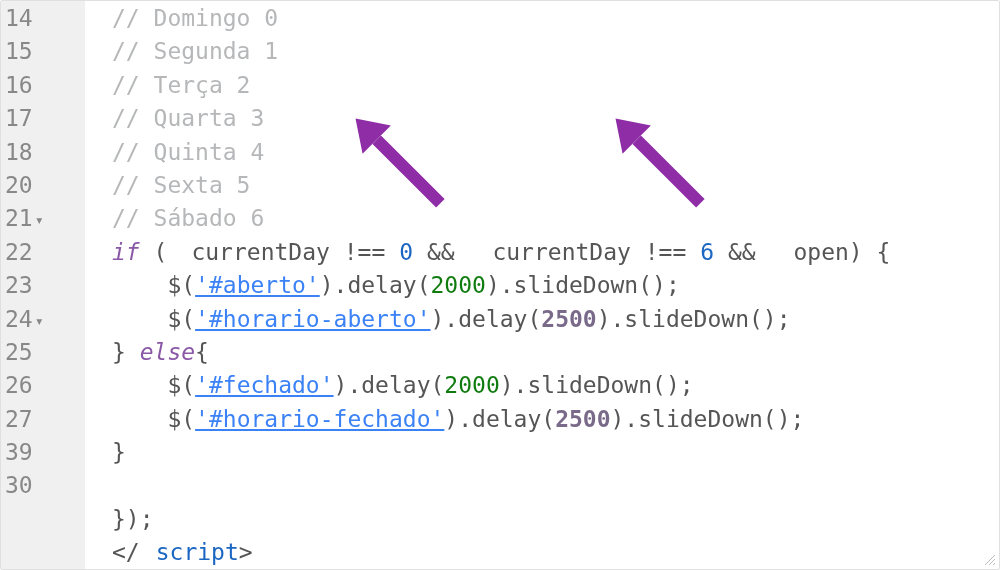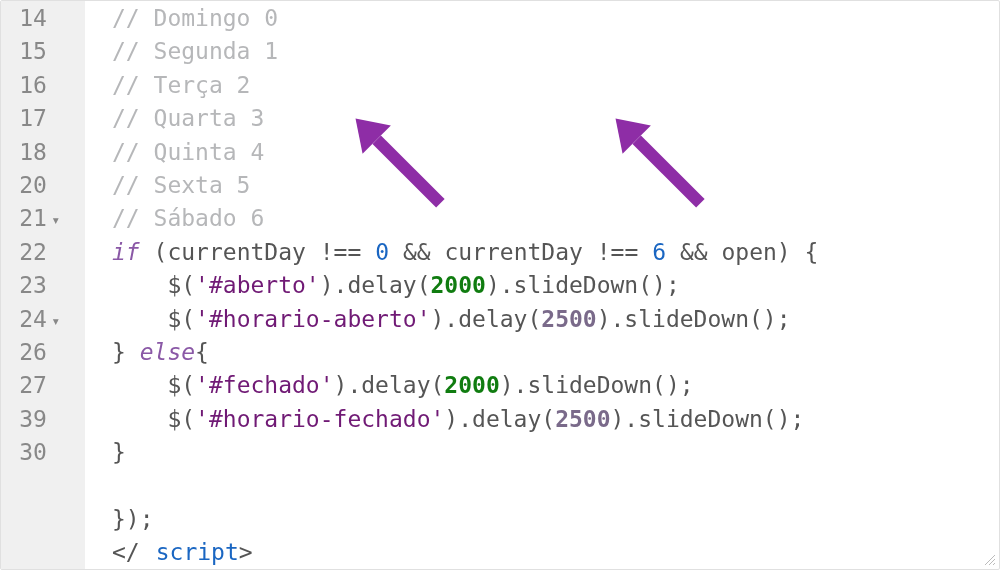--- a/index.html
+++ b/index.html
@@ -15,21 +15,21 @@
   .editor {
     display: flex;
     width: 100%;
     height: 100%;
     border: 1px solid #e0e0e0;
     border-radius: 2px;
   }
   .gutter {
     background: #f0f0f0;
     color: #888;
-    text-align: center;
+    text-align: left;
     padding: 1px 8px 0 4px;
     user-select: none;
     min-width: 84px;
     line-height: 33.4px;
   }
   .gutter .row { height: 33.4px; white-space: nowrap; }
   .foldmark {
     display: inline-block;
     width: 14px;
     color: #888;
@@ -41,25 +41,25 @@
     padding: 1px 0 0 27px;
     color: #555;
     line-height: 33.4px;
     white-space: pre;
   }
   .code .row { height: 33.4px; }
   .tok-comment { color: #b6b7b9; }
   .tok-keyword { color: #8a58a6; font-style: italic; }
   .tok-punct   { color: #555; }
   .tok-op      { color: #555; }
-  .tok-ident   { color: #555; }
+  .tok-ident   { color: #555; margin-left: 24px; }
   .tok-number  { color: #1a66c2; }
-  .tok-number2 { color: #107c10; font-weight: 700; }
+  .tok-number2 { color: #107c10; font-weight: 400; }
   .tok-number3 { color: #7a6a8a; font-weight: 600; }
-  .tok-string  { color: #701a75; }
+  .tok-string  { color: #3b82f6; text-decoration: underline; }
   .tok-tag     { color: #1a66c2; margin-left: 16px; }
   .resize-handle {
     position: absolute;
     right: 4px;
     bottom: 4px;
     width: 14px;
     height: 14px;
   }
   .resize-handle svg { display:block; }
   .arrow {
@@ -76,20 +76,21 @@
       <div class="row"><span>14</span><span class="foldmark"></span></div>
       <div class="row"><span>15</span><span class="foldmark"></span></div>
       <div class="row"><span>16</span><span class="foldmark"></span></div>
       <div class="row"><span>17</span><span class="foldmark"></span></div>
       <div class="row"><span>18</span><span class="foldmark"></span></div>
       <div class="row"><span>20</span><span class="foldmark"></span></div>
       <div class="row"><span>21</span><span class="foldmark">▾</span></div>
       <div class="row"><span>22</span><span class="foldmark"></span></div>
       <div class="row"><span>23</span><span class="foldmark"></span></div>
       <div class="row"><span>24</span><span class="foldmark">▾</span></div>
+      <div class="row"><span>25</span><span class="foldmark"></span></div>
       <div class="row"><span>26</span><span class="foldmark"></span></div>
       <div class="row"><span>27</span><span class="foldmark"></span></div>
       <div class="row"><span>39</span><span class="foldmark"></span></div>
       <div class="row"><span>30</span><span class="foldmark"></span></div>
     </div>
   <div class="code"><div class="row"><span class="tok-comment">// Domingo 0</span></div><div class="row"><span class="tok-comment">// Segunda 1</span></div><div class="row"><span class="tok-comment">// Terça 2</span></div><div class="row"><span class="tok-comment">// Quarta 3</span></div><div class="row"><span class="tok-comment">// Quinta 4</span></div><div class="row"><span class="tok-comment">// Sexta 5</span></div><div class="row"><span class="tok-comment">// Sábado 6</span></div><div class="row"><span class="tok-keyword">if</span><span class="tok-punct"> (</span><span class="tok-ident">currentDay </span><span class="tok-op">!</span><span class="tok-op">==</span><span class="tok-op"> </span><span class="tok-number">0</span><span class="tok-op"> </span><span class="tok-op">&amp;&amp;</span><span class="tok-ident"> currentDay </span><span class="tok-op">!</span><span class="tok-op">==</span><span class="tok-op"> </span><span class="tok-number">6</span><span class="tok-op"> </span><span class="tok-op">&amp;&amp;</span><span class="tok-ident"> open</span><span class="tok-punct">) {</span></div><div class="row"><span class="tok-punct">    $(</span><span class="tok-string">'#aberto'</span><span class="tok-punct">).delay(</span><span class="tok-number2">2000</span><span class="tok-punct">).slideDown();</span></div><div class="row"><span class="tok-punct">    $(</span><span class="tok-string">'#horario-aberto'</span><span class="tok-punct">).delay(</span><span class="tok-number3">2500</span><span class="tok-punct">).slideDown();</span></div><div class="row"><span class="tok-punct">} </span><span class="tok-keyword">else</span><span class="tok-punct">{</span></div><div class="row"><span class="tok-punct">    $(</span><span class="tok-string">'#fechado'</span><span class="tok-punct">).delay(</span><span class="tok-number2">2000</span><span class="tok-punct">).slideDown();</span></div><div class="row"><span class="tok-punct">    $(</span><span class="tok-string">'#horario-fechado'</span><span class="tok-punct">).delay(</span><span class="tok-number3">2500</span><span class="tok-punct">).slideDown();</span></div><div class="row"><span class="tok-punct">}</span></div><div class="row"><span class="tok-punct"></span></div><div class="row"><span class="tok-punct">});</span></div><div class="row"><span class="tok-punct">&lt;/</span><span class="tok-tag">script</span><span class="tok-punct">&gt;</span></div></div>
 </div>
 
 <div class="resize-handle">
   <svg width="14" height="14" viewBox="0 0 14 14">

